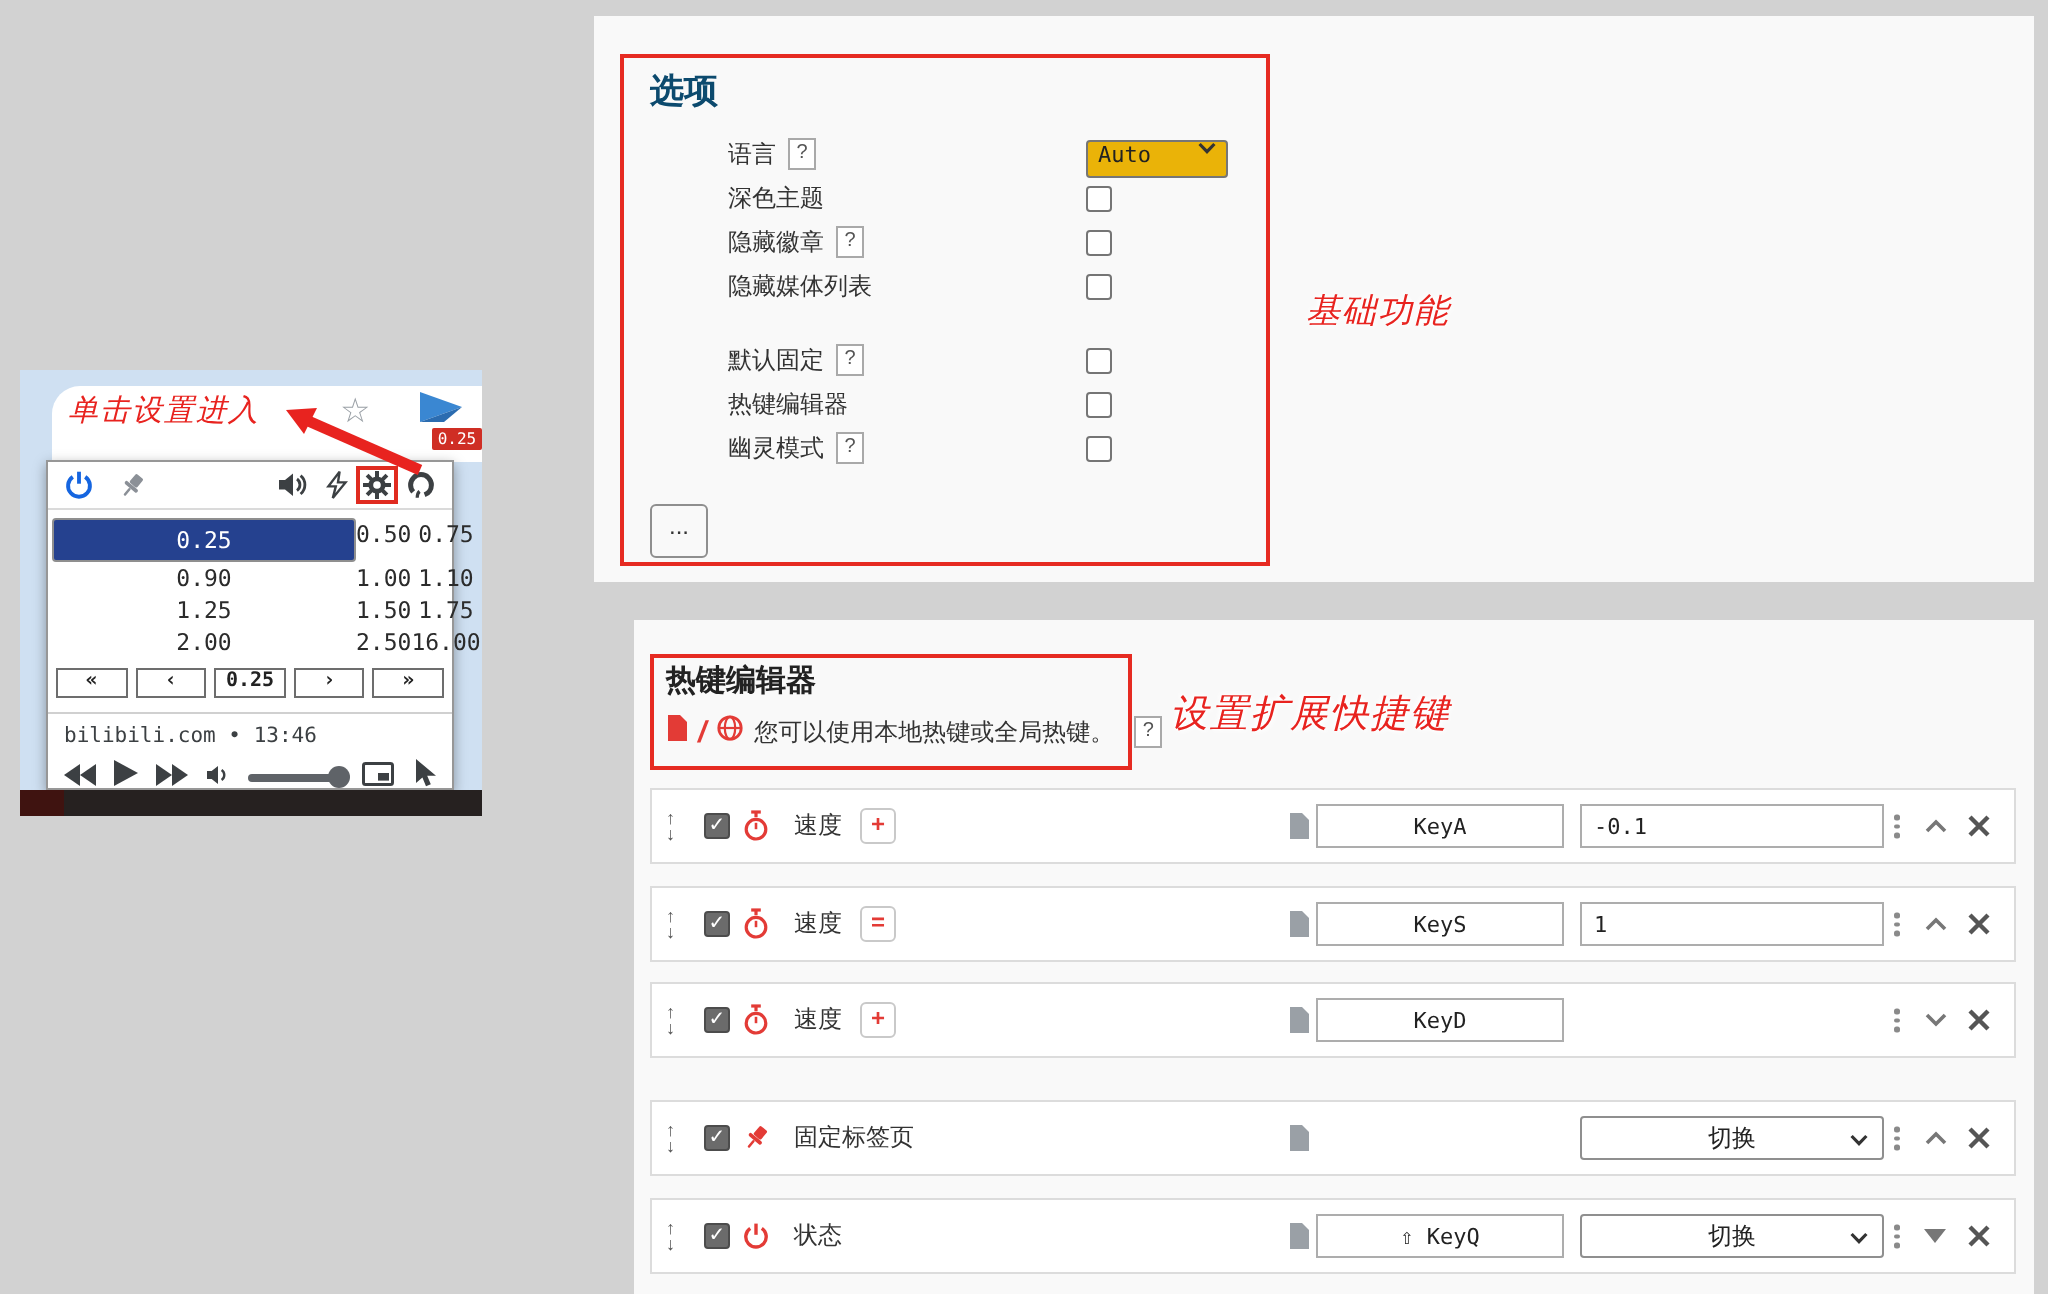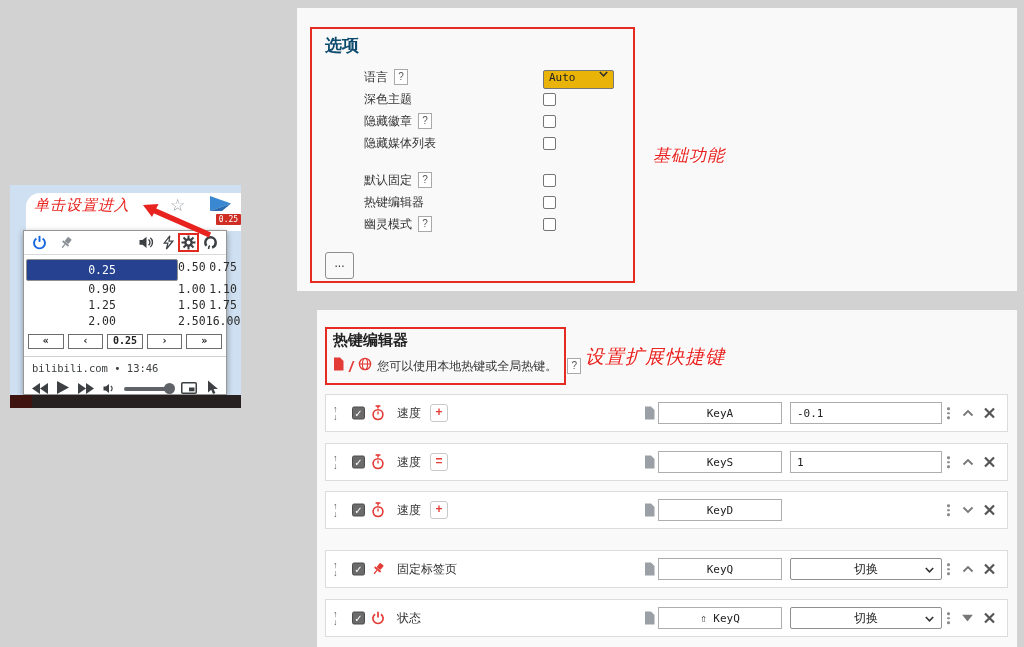--- a/index.html
+++ b/index.html
@@ -425,21 +425,20 @@
             <rect x="6.4" y="8.5" width="1.3" height="4.6" rx="0.6"></rect>
           </g>
         </svg>
       </span>
     <span class="hk-label">固定标签页</span>
     <span class="cell-file">
         <svg width="11" height="14" viewBox="0 0 11 14">
           <path d="M1 0.5 H7 L10.5 4 V13.5 H1 Z" fill="#9aa0a6"></path>
         </svg>
       </span>
-    <input class="key-input mono" readonly="" value="KeyQ" style="">
     <span class="sel">
       <span>切换</span>
       <svg width="9" height="6">
           <path d="M0.8 1 L4.5 4.8 L8.2 1" fill="none" stroke="#333" stroke-width="1.6"></path>
         </svg>
     </span>
     <span class="kebab">
         <i></i>
         <i></i>
         <i></i>

